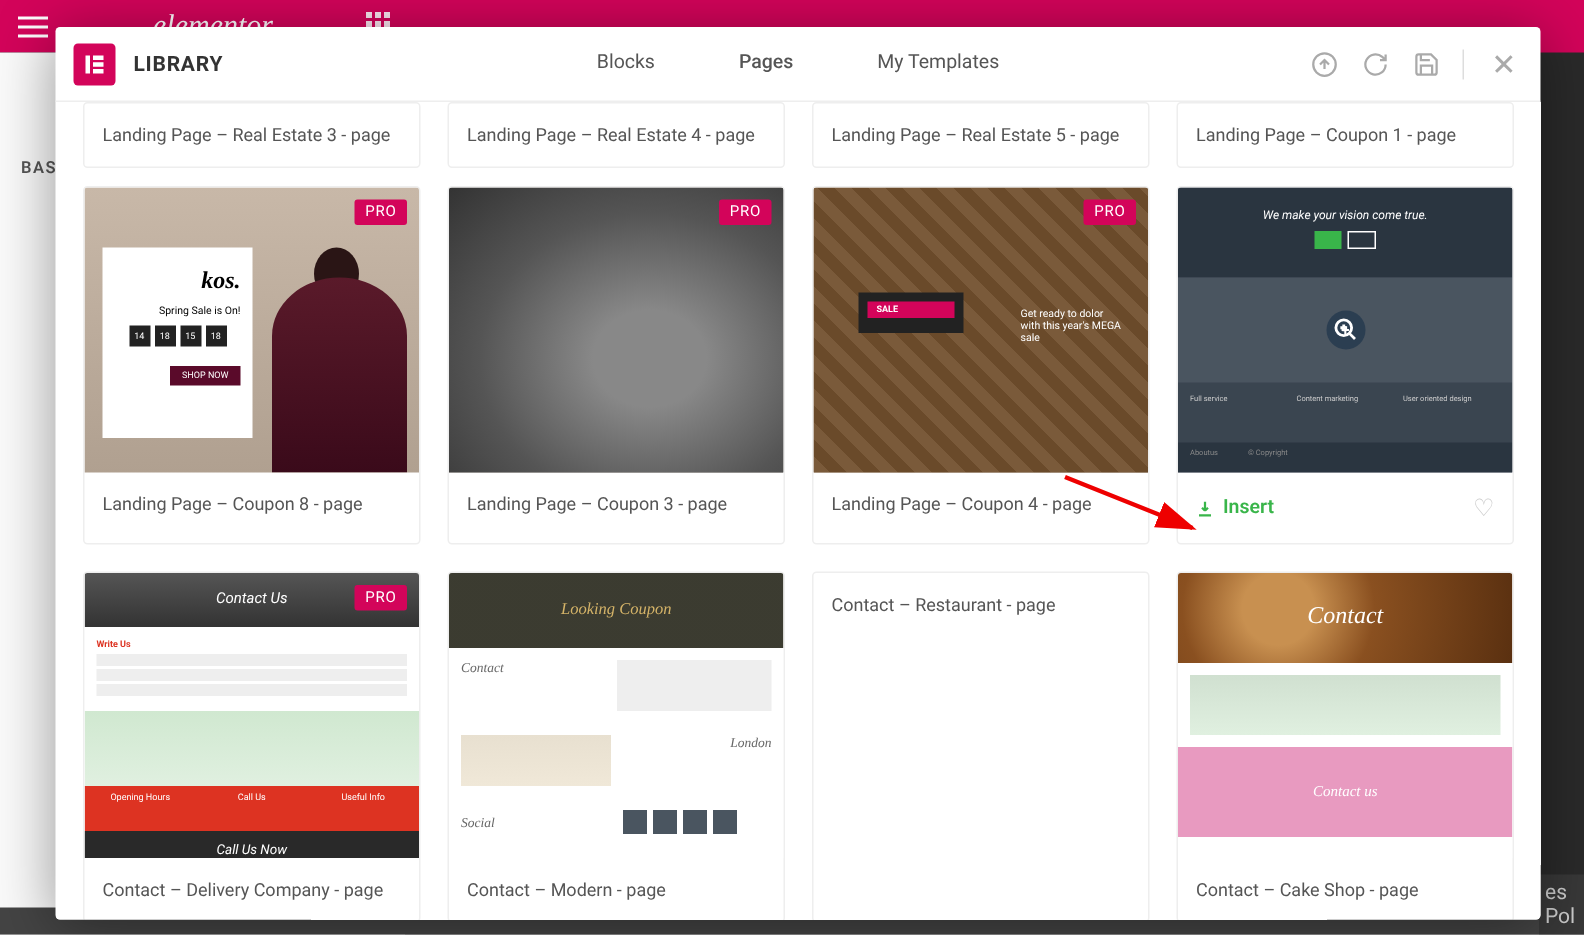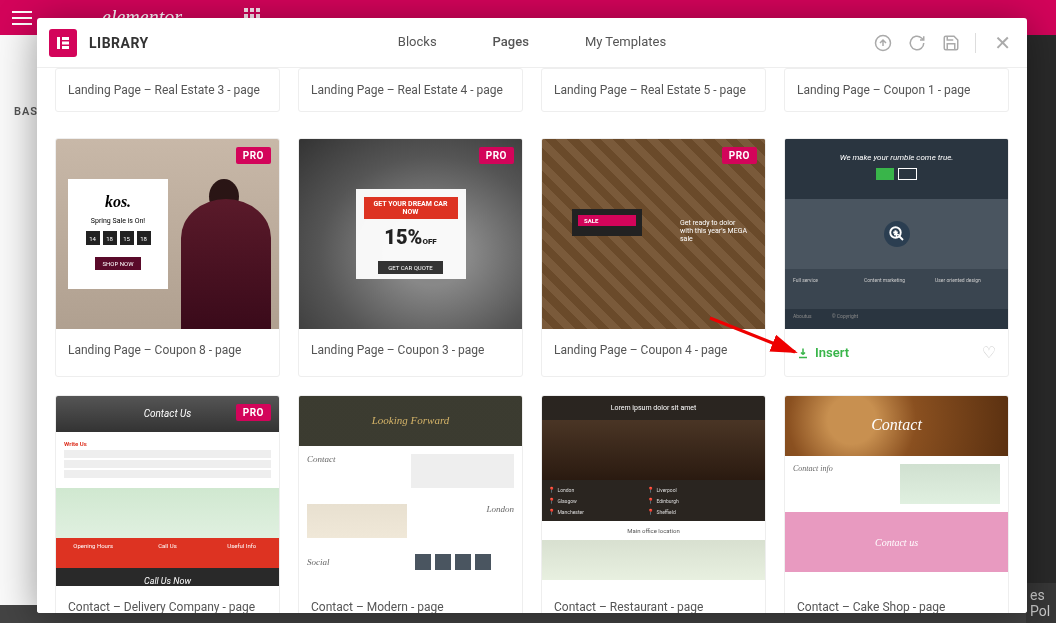--- a/index.html
+++ b/index.html
@@ -25,31 +25,31 @@
 .tab.active{color:#555;border-bottom-color:#d3045a;font-weight:500}
 .header-actions{margin-left:auto;display:flex;align-items:center;gap:14px}
 .hicon{width:20px;height:20px;display:flex;align-items:center;justify-content:center;color:#aaa;cursor:pointer}
 .hdiv{width:1px;height:20px;background:#ddd}
 .hclose{font-size:20px;color:#aaa;cursor:pointer;padding:4px}
 
 .modal-body{flex:1;overflow-y:auto;background:#fff;padding:0 18px 18px 18px;position:relative}
 .grid{display:grid;grid-template-columns:repeat(4,1fr);gap:18px}
 .card{background:#fff;border:1px solid #eee;border-radius:3px;overflow:hidden;display:flex;flex-direction:column}
 .thumb{height:190px;background:#f4f4f4;position:relative;overflow:hidden}
-.pro-badge{position:absolute;top:8px;right:8px;background:#d3045a;color:#fff;font-size:10px;font-weight:700;padding:3px 7px;border-radius:2px;letter-spacing:0.5px}
+.pro-badge{position:absolute;top:8px;right:8px;background:#d3045a;color:#fff;font-size:10px;font-weight:400;padding:3px 7px;border-radius:2px;letter-spacing:0.5px}
 .card-footer{padding:14px 12px;font-size:12px;color:#555;display:flex;align-items:center;justify-content:space-between;min-height:42px}
 .insert-btn{color:#39b54a;font-weight:600;font-size:13px;display:flex;align-items:center;gap:6px;cursor:pointer}
 .heart{color:#ccc;font-size:16px;cursor:pointer}
 .row-cut .card-footer{padding:6px 12px}
 
 
 .t-coupon2{background:linear-gradient(#c8b8a8,#b0a090);position:relative}
 .t-coupon2 .person{position:absolute;right:8px;top:60px;width:90px;height:130px;background:linear-gradient(#5a1a2a,#3a0a1a);border-radius:50% 50% 0 0 / 30% 30% 0 0}
 .t-coupon2 .head{position:absolute;right:40px;top:40px;width:30px;height:35px;background:#2a1515;border-radius:50%}
-.t-coupon2 .panel{position:absolute;left:12px;top:40px;width:100px;height:110px;background:#fff;padding:8px;text-align:center}
+.t-coupon2 .panel{position:absolute;left:12px;top:40px;width:100px;height:127px;background:#fff;padding:8px;text-align:right}
 .t-coupon2 .panel .lg{font-family:cursive;font-style:italic;font-size:16px;font-weight:700;margin:6px 0}
 .t-coupon2 .panel .st{font-size:7px;margin:4px 0}
 .t-coupon2 .panel .timers{display:flex;gap:3px;justify-content:center;margin:6px 0}
 .t-coupon2 .panel .timers span{width:14px;height:14px;background:#222;color:#fff;font-size:6px;display:flex;align-items:center;justify-content:center}
 .t-coupon2 .panel .btn{background:#5a0a2a;color:#fff;font-size:6px;padding:3px 8px;display:inline-block;margin-top:4px}
 
 .t-coupon3{background:linear-gradient(135deg,#6a6560,#4a4540);display:flex;align-items:center;justify-content:center}
 .t-coupon3 .car{position:absolute;inset:0;background:radial-gradient(ellipse at 60% 60%,#888 20%,#555 60%,#333)}
 .t-coupon3 .overlay{position:absolute;width:110px;height:90px;background:rgba(255,255,255,0.95);text-align:center;padding:8px}
 .t-coupon3 .overlay .h{background:#d32;color:#fff;font-size:7px;padding:3px;font-weight:700}
@@ -182,21 +182,21 @@
             <path d="M17 21v-8H7v8M7 3v5h8"></path>
           </svg>
         </div>
       <div class="hdiv"></div>
       <div class="hclose">✕</div>
     </div>
   </div>
 
   <div class="modal-body">
 
-    <div class="grid row-cut" style="margin-bottom:26px">
+    <div class="grid row-cut" style="margin-bottom:12px">
       <div class="card">
           <div class="card-footer">
             <span>Landing Page – Real Estate 3 - page</span>
           </div>
         </div>
       <div class="card">
           <div class="card-footer">
             <span>Landing Page – Real Estate 4 - page</span>
           </div>
         </div>
@@ -232,25 +232,20 @@
           <div class="pro-badge">PRO</div>
         </div>
         <div class="card-footer">
             <span>Landing Page – Coupon 8 - page</span>
           </div>
       </div>
 
       <div class="card">
         <div class="thumb t-coupon3">
           <div class="car"></div>
-          <div class="overlay">
-            <div class="h">GET YOUR DREAM CAR NOW</div>
-            <div class="big"><span>15%</span><span style="font-size:8px">OFF</span></div>
-            <div class="btn">GET CAR QUOTE</div>
-          </div>
           <div class="pro-badge">PRO</div>
         </div>
         <div class="card-footer">
             <span>Landing Page – Coupon 3 - page</span>
           </div>
       </div>
 
       <div class="card">
         <div class="thumb t-coupon4">
           <div class="wood"></div>
@@ -261,21 +256,21 @@
           <div class="pro-badge">PRO</div>
         </div>
         <div class="card-footer">
             <span>Landing Page – Coupon 4 - page</span>
           </div>
       </div>
 
       <div class="card">
         <div class="thumb t-insert">
           <div class="hero">
-            <span>We make your rumble come true.</span>
+            <span>We make your vision come true.</span>
             <div class="btns">
                 <span class="g">&nbsp;</span>
                 <span class="w">&nbsp;</span>
               </div>
           </div>
           <div class="mid">
               <div class="zoom">
                 <svg width="18" height="18" viewBox="0 0 24 24" fill="none" stroke="#fff" stroke-width="2.5">
                   <circle cx="10" cy="10" r="7"></circle>
                   <path d="M15 15l5 5M10 7v6M7 10h6"></path>
@@ -324,21 +319,21 @@
           <div class="call">Call Us Now</div>
           <div class="pro-badge">PRO</div>
         </div>
         <div class="card-footer">
             <span>Contact – Delivery Company - page</span>
           </div>
       </div>
 
       <div class="card">
         <div class="thumb t-contact2">
-          <div class="hero">Looking Forward</div>
+          <div class="hero">Looking Coupon</div>
           <div class="row">
               <div class="l">Contact</div>
               <div class="r"></div>
             </div>
           <div class="row">
               <div class="map" style="flex:1"></div>
               <div class="l" style="text-align:right">London</div>
             </div>
           <div class="social">
               <div class="l">Social</div>
@@ -349,44 +344,29 @@
                 <span></span>
               </div>
             </div>
         </div>
         <div class="card-footer">
             <span>Contact – Modern - page</span>
           </div>
       </div>
 
       <div class="card">
-        <div class="thumb t-contact3">
-          <div class="hero">Lorem ipsum dolor sit amet</div>
-          <div class="img"></div>
-          <div class="locs">
-            <div>London</div>
-              <div>Liverpool</div>
-              <div>Glasgow</div>
-            <div>Edinburgh</div>
-              <div>Manchester</div>
-              <div>Sheffield</div>
-          </div>
-          <div class="main">Main office location</div>
-          <div class="map2"></div>
-        </div>
         <div class="card-footer">
             <span>Contact – Restaurant - page</span>
           </div>
       </div>
 
       <div class="card">
         <div class="thumb t-contact4">
           <div class="hero">Contact</div>
           <div class="info">
-              <div class="l">Contact info</div>
               <div class="map"></div>
             </div>
           <div class="pink">
               <div class="c">Contact us</div>
             </div>
         </div>
         <div class="card-footer">
             <span>Contact – Cake Shop - page</span>
           </div>
       </div>

